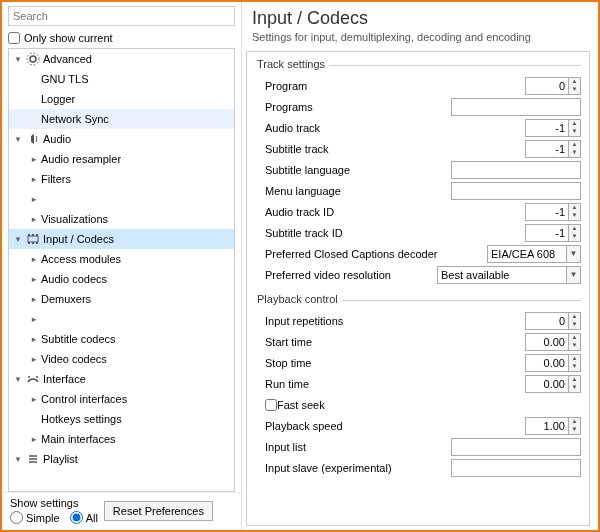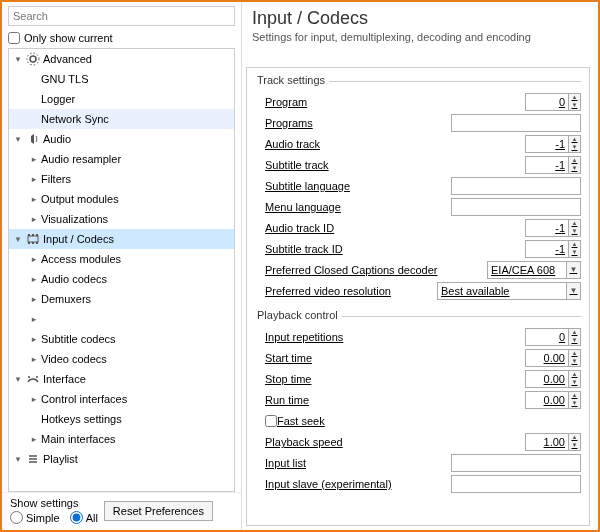--- a/index.html
+++ b/index.html
@@ -29,21 +29,21 @@
   .bottom-left .col { display: flex; flex-direction: column; gap: 2px; }
   .radio-row { display: flex; align-items: center; gap: 10px; }
   .radio-row label { display: flex; align-items: center; gap: 3px; }
   .radio-row input { accent-color: #0c6dd4; }
   .btn-reset { height: 20px; padding: 0 8px; border: 1px solid #aaa; background: #f5f5f5; font-size: 11px; cursor: pointer; }
   
   .right-panel { flex: 1; display: flex; flex-direction: column; overflow: hidden; }
   .right-head { padding: 6px 10px 4px; }
   .right-head h1 { font-size: 18px; font-weight: 400; color: #333; margin-bottom: 2px; }
   .right-head .sub { color: #555; font-size: 11px; }
-  .form-outer { flex: 1; overflow-y: auto; border: 1px solid #ccc; margin: 20px 8px 4px 4px; position: relative; text-decoration: underline; }
+  .form-outer { flex: 1; overflow-y: auto; border: 1px solid #ccc; margin: 4px 8px 4px 4px; position: relative; }
   .form-outer::-webkit-scrollbar { width: 14px; }
   .form-outer::-webkit-scrollbar-track { background: #f0f0f0; }
   .form-outer::-webkit-scrollbar-thumb { background: #c0c0c0; border: 1px solid #a0a0a0; }
   .form-group { margin: 6px 8px 8px; }
   .group-head { position: relative; height: 14px; margin-bottom: 4px; }
   .group-head .line { position: absolute; left: 0; right: 0; top: 7px; height: 1px; background: #ccc; }
   .group-head .gtitle { position: relative; display: inline-block; background: #fff; padding: 0 4px 0 2px; font-size: 11px; color: #333; }
   .field-row { display: flex; align-items: center; height: 20px; margin: 1px 0 1px 10px; gap: 6px; }
   .field-row .flabel { flex: 1; font-size: 11px; color: #000; white-space: nowrap; overflow: hidden; text-overflow: ellipsis; }
   .field-row .fcontrol { flex-shrink: 0; }
@@ -116,21 +116,20 @@
         <div class="tree-item d1">
           <span class="twisty">▸</span>
           <span class="label">Audio resampler</span>
         </div>
         <div class="tree-item d1">
           <span class="twisty">▸</span>
           <span class="label">Filters</span>
         </div>
         <div class="tree-item d1">
           <span class="twisty">▸</span>
-          <span class="label">Output modules</span>
         </div>
         <div class="tree-item d1">
           <span class="twisty">▸</span>
           <span class="label">Visualizations</span>
         </div>
         <div class="tree-item d0 selected">
           <span class="twisty">▾</span>
           <span class="icon">
             <svg width="14" height="14" viewBox="0 0 14 14">
               <rect x="2" y="4" width="10" height="6" fill="none" stroke="#555"></rect>

